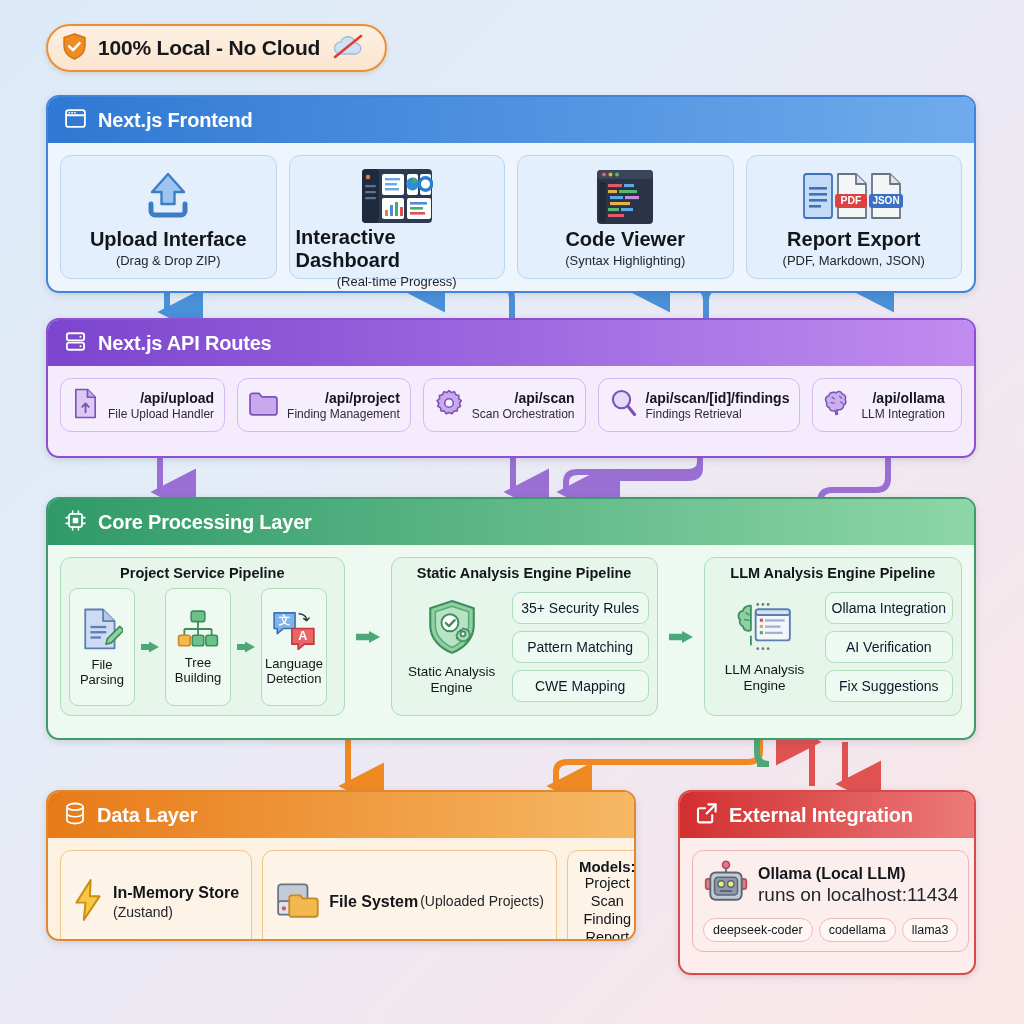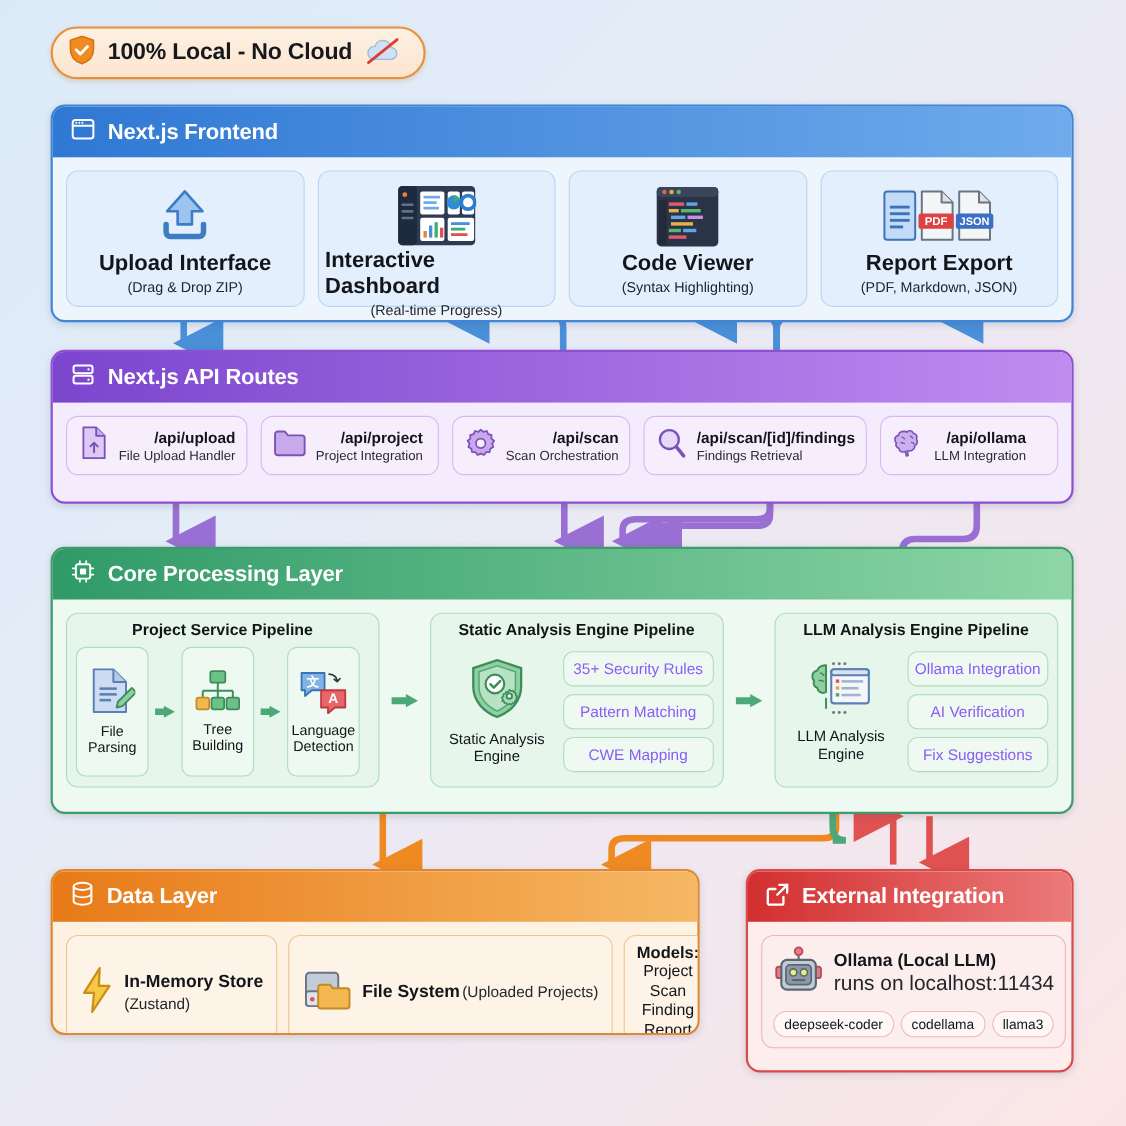--- a/index.html
+++ b/index.html
@@ -81,21 +81,21 @@
   }
   .step-label { font-size: 13px; color: #12151a; text-align: center; line-height: 1.12; }
   .engine-col {
     display: flex; flex-direction: column; align-items: center; justify-content: center;
     gap: 3px; width: 104px;
   }
   .engine-label { font-size: 13.5px; color: #12151a; text-align: center; line-height: 1.15; }
   .tag-col { display: flex; flex-direction: column; gap: 7px; flex: 1; }
   .tag {
     background: #eefaf1; border: 1.5px solid #aedcbd; border-radius: 9px;
-    font-size: 14px; color: #8b5cf6; text-align: center; padding: 7px 6px; white-space: nowrap;
+    font-size: 14px; color: #0f172a; text-align: center; padding: 7px 6px; white-space: nowrap;
   }
 
   
   #data { left: 46px; top: 790px; width: 590px; height: 151px;
     border: 2px solid #e1872f; background: #fdf1e2; }
   #data .layer-head { background: linear-gradient(90deg,#e87a18 0%, #f6b864 100%); }
   .data-card {
     background: #fdf3e6; border: 1.6px solid #f1c48c; border-radius: 11px;
     display: flex; align-items: center; gap: 10px; padding: 10px 12px;
   }
@@ -334,21 +334,21 @@
       </div>
 
       <div class="api-card">
         <span>
           <svg width="31" height="27" viewBox="0 0 30 26">
               <path d="M2 5.5a2.4 2.4 0 0 1 2.4-2.4h6.2l2.8 3.4h12.2A2.4 2.4 0 0 1 28 8.9v12.7a2.4 2.4 0 0 1-2.4 2.4H4.4A2.4 2.4 0 0 1 2 21.6Z" fill="#c8a9ec" stroke="#7c52ba" stroke-width="1.7" stroke-linejoin="round"></path>
             </svg>
         </span>
         <span class="api-texts">
           <span class="api-title">/api/project</span>
-          <span class="api-sub">Project Integration</span>
+          <span class="api-sub">Finding Management</span>
         </span>
       </div>
 
       <div class="api-card">
         <span>
           <svg width="30" height="30" viewBox="0 0 30 30">
               <path d="M15 2.5l2.4 2.1 3.1-.8 1.3 2.9 3.1.8-.2 3.2 2.5 2-1.8 2.6 1.1 3-2.8 1.6-.6 3.1-3.2.1-1.9 2.6-2.9-1.3-2.9 1.3-1.9-2.6-3.2-.1-.6-3.1L3.8 18.3l1.1-3-1.8-2.6 2.5-2-.2-3.2 3.1-.8 1.3-2.9 3.1.8Z" fill="#c8a9ec" stroke="#7c52ba" stroke-width="1.6" stroke-linejoin="round"></path>
               <circle cx="15" cy="15" r="4.3" fill="#f6edfd" stroke="#7c52ba" stroke-width="1.6"></circle>
             </svg>
         </span>

